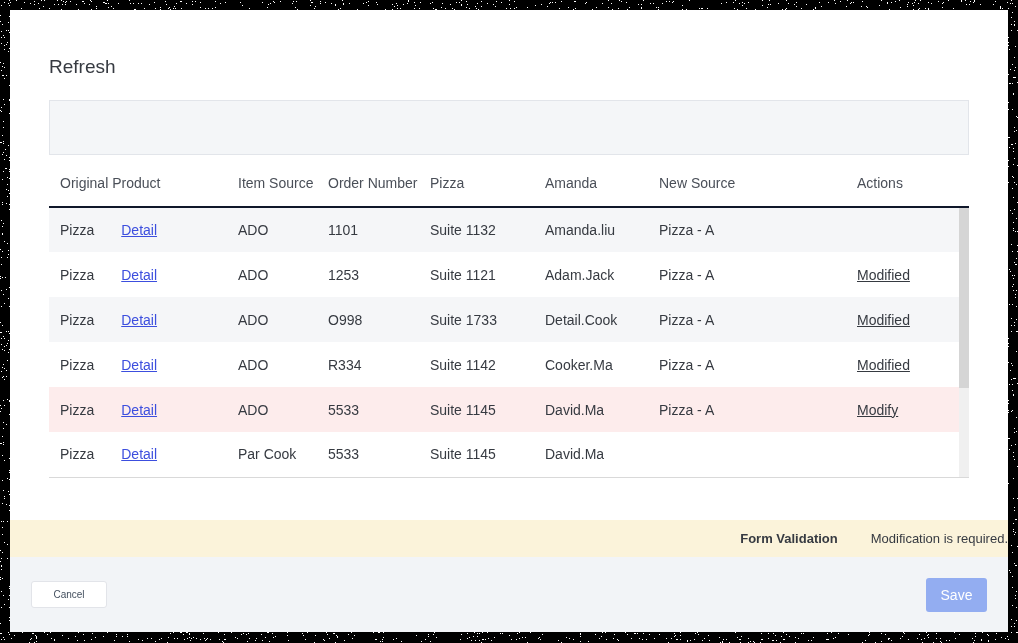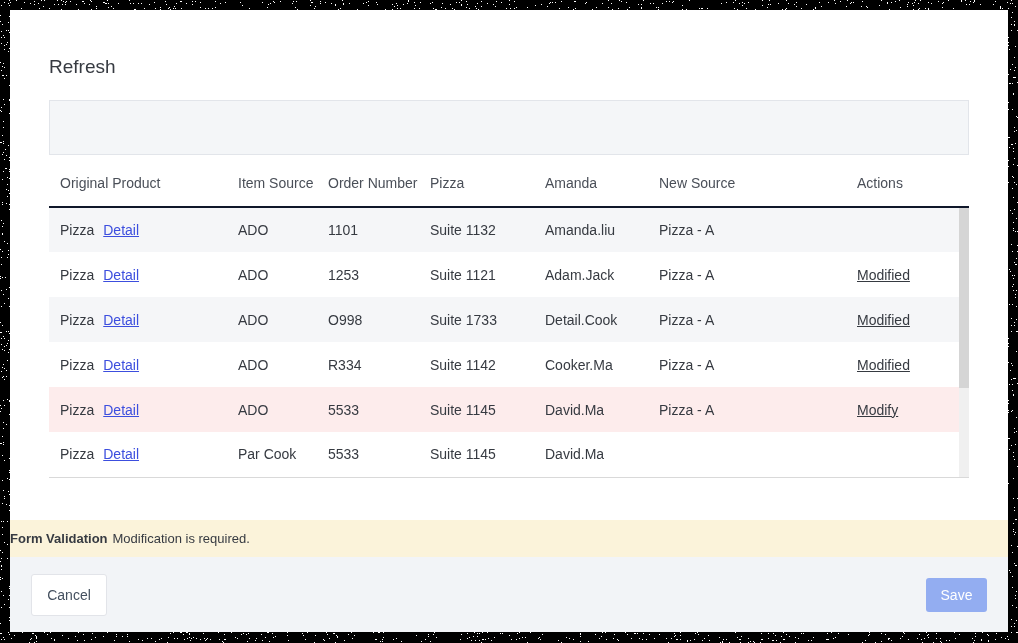--- a/index.html
+++ b/index.html
@@ -66,21 +66,21 @@
     overflow: hidden;
   }
   tbody tr { background: #ffffff; }
   tbody tr.row-striped { background: var(--row-stripe, #f5f6f8); }
   tbody tr.row-highlight { background: var(--row-highlight, #fdecec); }
   tbody tr:last-child td { border-bottom: 1px solid #d9d9d9; }
 
   .detail-link {
     color: var(--link, #3c4ede);
     text-decoration: underline;
-    margin-left: 9px;
+    margin-left: 27px;
     cursor: pointer;
   }
   .action-link {
     color: var(--text, #363a41);
     text-decoration: underline;
     cursor: pointer;
   }
 
   .table-scrollbar {
     position: absolute;
@@ -95,45 +95,46 @@
     background: var(--scroll-thumb, #d5d5d5);
   }
 
   .validation-banner {
     position: absolute;
     left: 0; right: 0; top: 510px;
     height: 37px;
     background: var(--banner-bg, #fbf3da);
     display: flex;
     align-items: center;
-    justify-content: flex-start;
+    justify-content: flex-end;
     font-size: 13px;
     color: var(--text, #363a41);
+    gap: 28px;
   }
   .validation-banner strong { font-weight: 700; margin-right: 5px; }
 
   .dialog-footer {
     position: absolute;
     left: 0; right: 0; top: 547px;
     height: 75px;
     background: var(--footer-bg, #f2f4f7);
     display: flex;
     align-items: center;
     justify-content: space-between;
     padding: 0 21px;
   }
   .btn-cancel {
     min-width: 76px;
-    height: 42px;
+    height: 27px;
     padding: 0 8px;
     background: #ffffff;
     border: 1px solid #e2e4e9;
     border-radius: 3px;
     font-family: inherit;
-    font-size: 14px;
+    font-size: 10px;
     color: var(--muted, #44505f);
     cursor: pointer;
   }
   .btn-save {
     min-width: 61px;
     height: 34px;
     padding: 8px 14px;
     background: var(--save-bg, #93adf1);
     border: none;
     border-radius: 3px;

